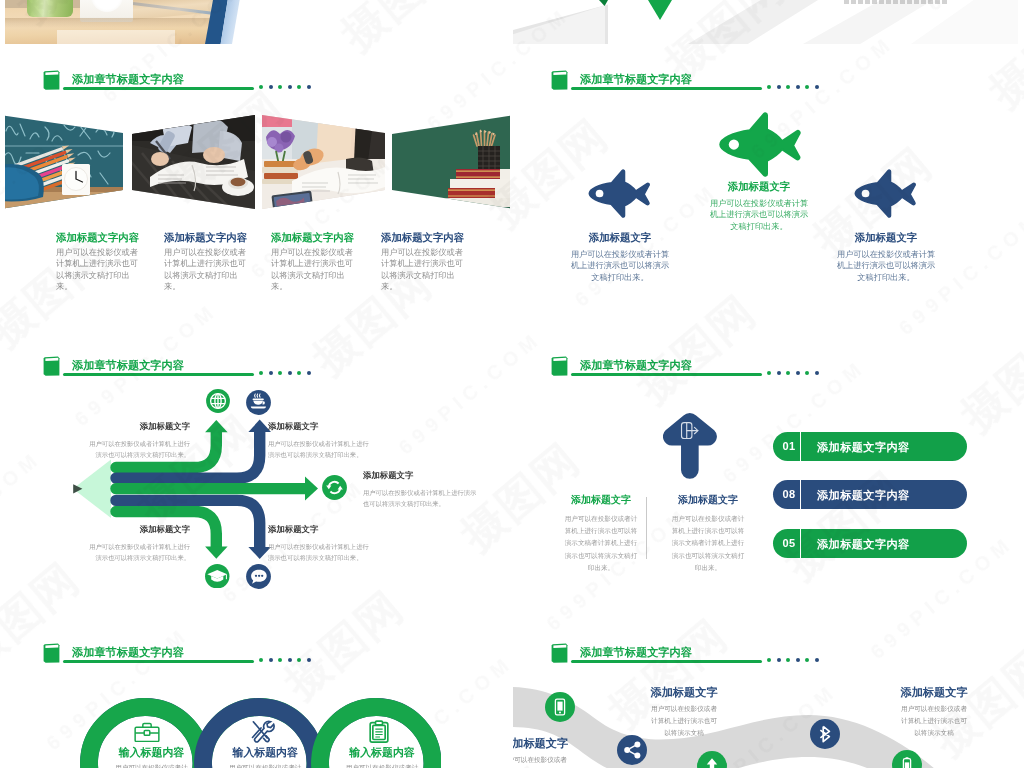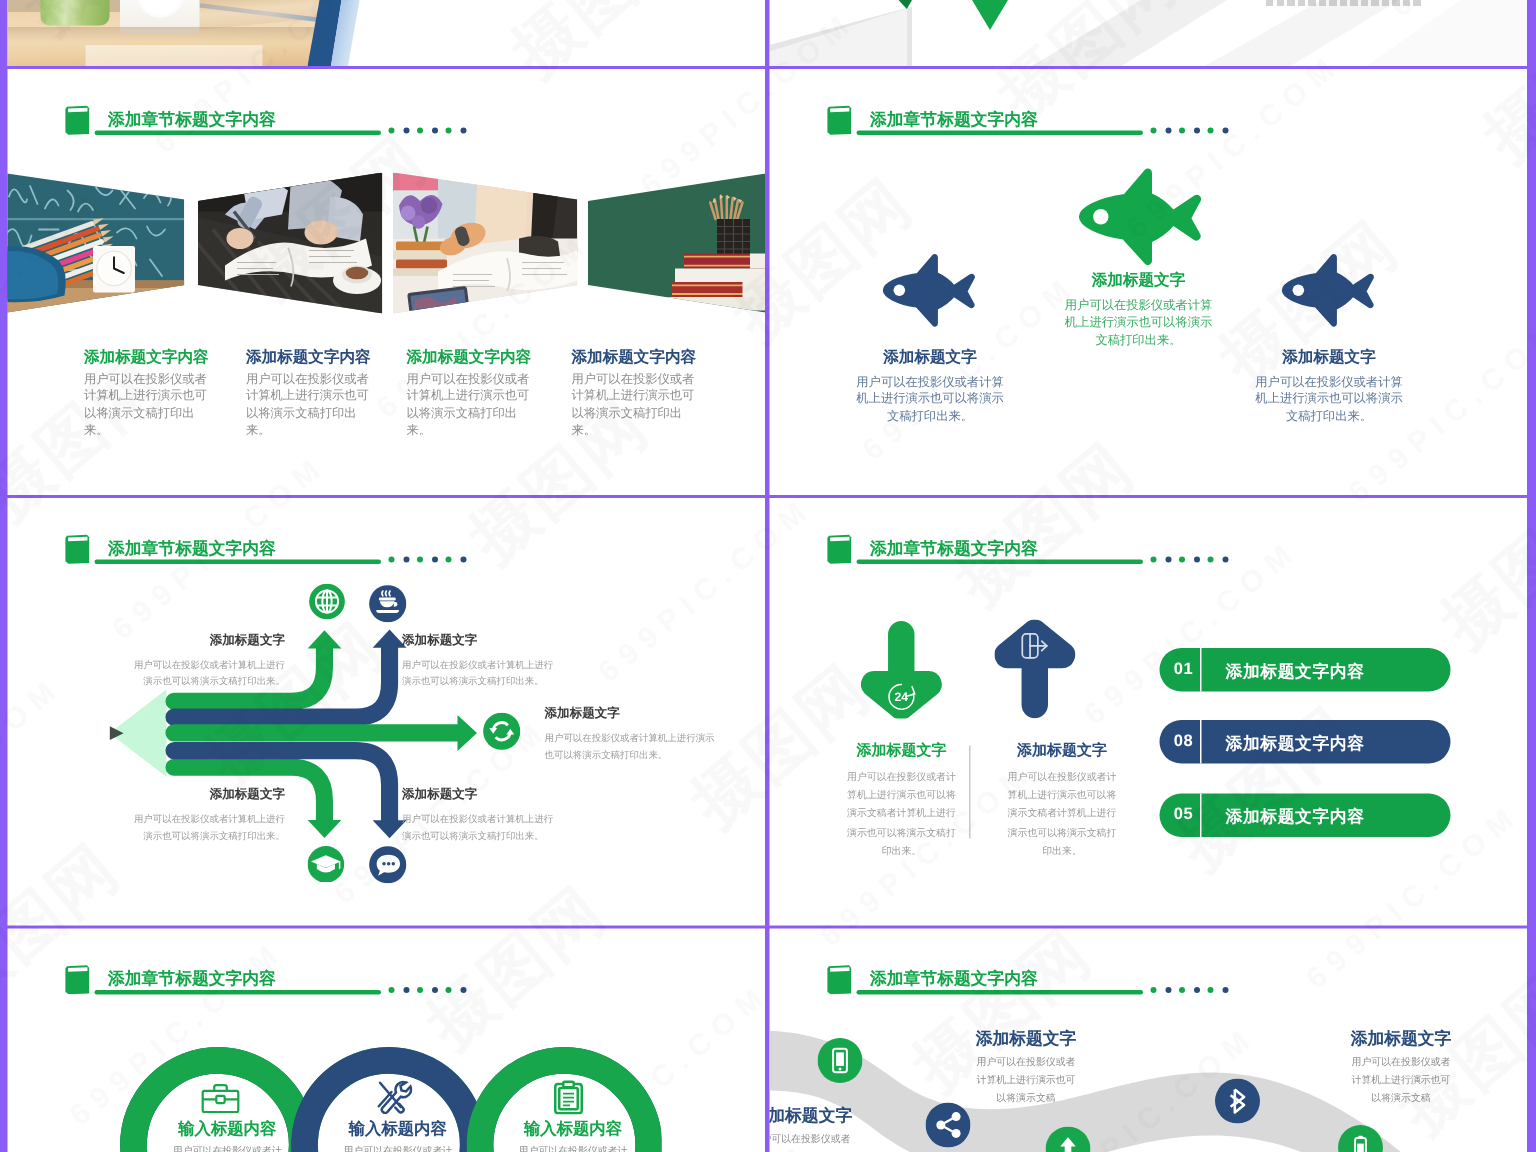--- a/index.html
+++ b/index.html
@@ -1,18 +1,18 @@
 <!DOCTYPE html>
 <html><head>
 <meta charset="utf-8">
 <title>PPT Template Preview</title>
 <style>
   html,body{margin:0;padding:0;background:#e4e4e4;width:1024px;height:768px;overflow:hidden;}
   body{font-family:"Liberation Sans",sans-serif;-webkit-font-smoothing:antialiased;}
-  .page{position:absolute;left:0;top:0;width:1024px;height:768px;background:#8b5cf6;}
+  .page{position:absolute;left:0;top:0;width:1024px;height:768px;background:#ffffff;}
   .slide{position:absolute;background:#ffffff;overflow:hidden;}
   .watermark{position:absolute;left:0;top:0;width:1024px;height:768px;pointer-events:none;mix-blend-mode:multiply;opacity:.85;}
 
   
   .s1{left:5px;top:-242px;width:505px;height:286px;}
   .s2{left:513px;top:-242px;width:505px;height:286px;}
   .s3{left:5px;top:46px;width:505px;height:284px;}
   .s4{left:513px;top:46px;width:505px;height:284px;}
   .s5{left:5px;top:332px;width:505px;height:285px;}
   .s6{left:513px;top:332px;width:505px;height:285px;}
@@ -608,30 +608,20 @@
       <div class="dots">
         <i style="left:0px;background:#13a64a"></i>
           <i style="left:9.5px;background:#2a4c7d"></i>
           <i style="left:19px;background:#13a64a"></i>
           <i style="left:28.5px;background:#2a4c7d"></i>
           <i style="left:38px;background:#13a64a"></i>
           <i style="left:47.5px;background:#2a4c7d"></i>
       </div>
     </div>
 
-    <div class="arw arw-dn">
-      <svg viewBox="0 0 54 66" width="53.8" height="65.8">
-        <path d="M26.9 0 a8.9 8.9 0 0 1 8.9 8.9 V33.4 h9.3 a8.9 8.9 0 0 1 6.3 15.2 L33.2 63.4 a8.9 8.9 0 0 1 -12.6 0 L2.6 48.6 A8.9 8.9 0 0 1 8.9 33.4 H18.1 V8.9 A8.9 8.9 0 0 1 26.9 0 Z" fill="#17a64b"></path>
-        <g fill="none" stroke="#ffffff" stroke-width="1.0" stroke-linecap="round">
-          <path d="M27.0 42.4 a8.3 8.3 0 1 0 8.0 6.0"></path>
-          <path d="M34.2 43.9 l1.8 4.9 l-4.9 1.4"></path>
-        </g>
-        <text x="27.0" y="53.8" font-size="8.2" font-weight="700" fill="#ffffff" text-anchor="middle" font-family="Liberation Sans, sans-serif">24</text>
-      </svg>
-    </div>
     <div class="arw arw-up">
       <svg viewBox="0 0 54 66" width="53.8" height="65.8">
         <path d="M26.9 66 a8.9 8.9 0 0 0 8.9 -8.9 V32.6 h9.3 a8.9 8.9 0 0 0 6.3 -15.2 L33.2 2.6 a8.9 8.9 0 0 0 -12.6 0 L2.6 17.4 A8.9 8.9 0 0 0 8.9 32.6 H18.1 V57.1 A8.9 8.9 0 0 0 26.9 66 Z" fill="#2a4c7d"></path>
         <g fill="none" stroke="#d5dde8" stroke-width="1.15" stroke-linejoin="round" stroke-linecap="round">
           <rect x="18.6" y="9.6" width="10.4" height="16.0" rx="2.6"></rect>
           <path d="M23.8 9.6 V25.6"></path>
           <path d="M23.8 17.6 H35.0"></path>
           <path d="M31.6 14.4 L35.0 17.6 L31.6 20.8"></path>
         </g>
       </svg>

